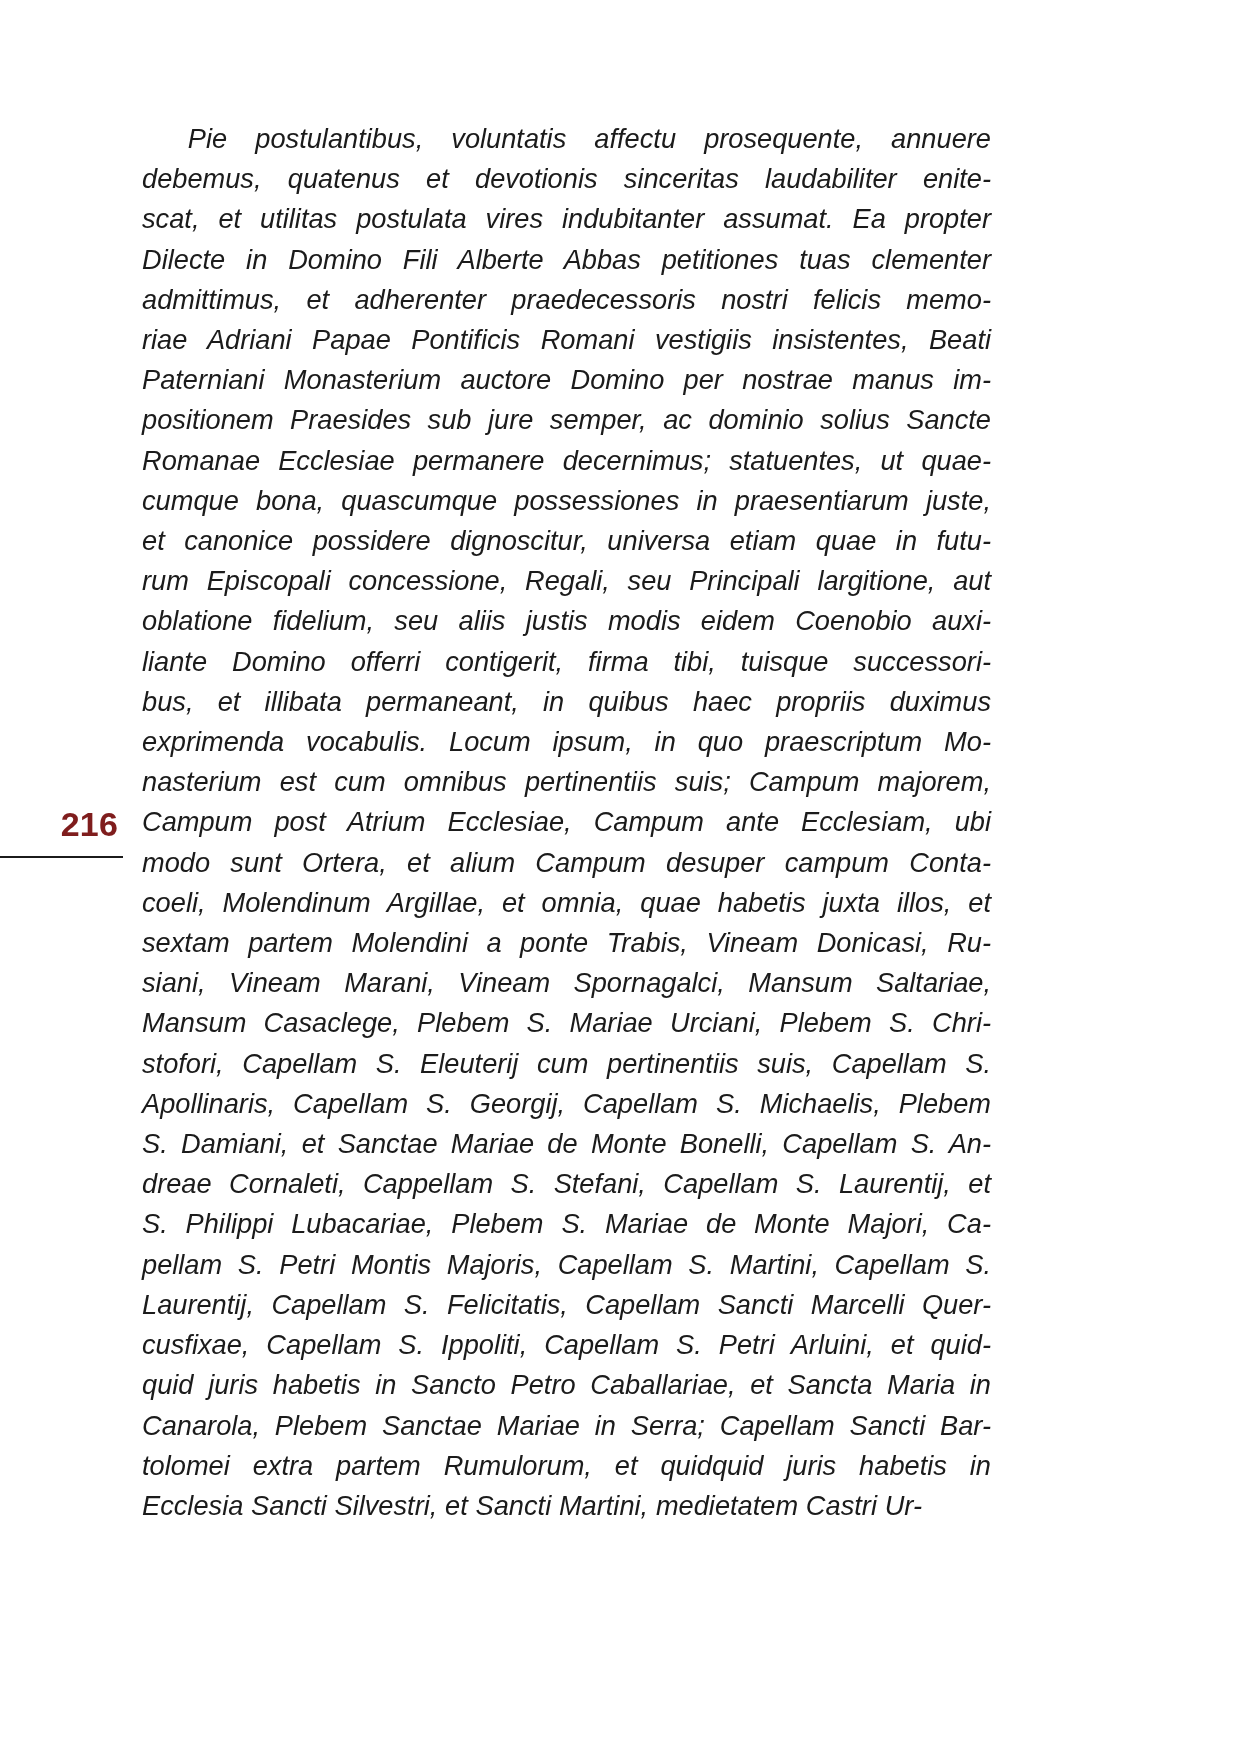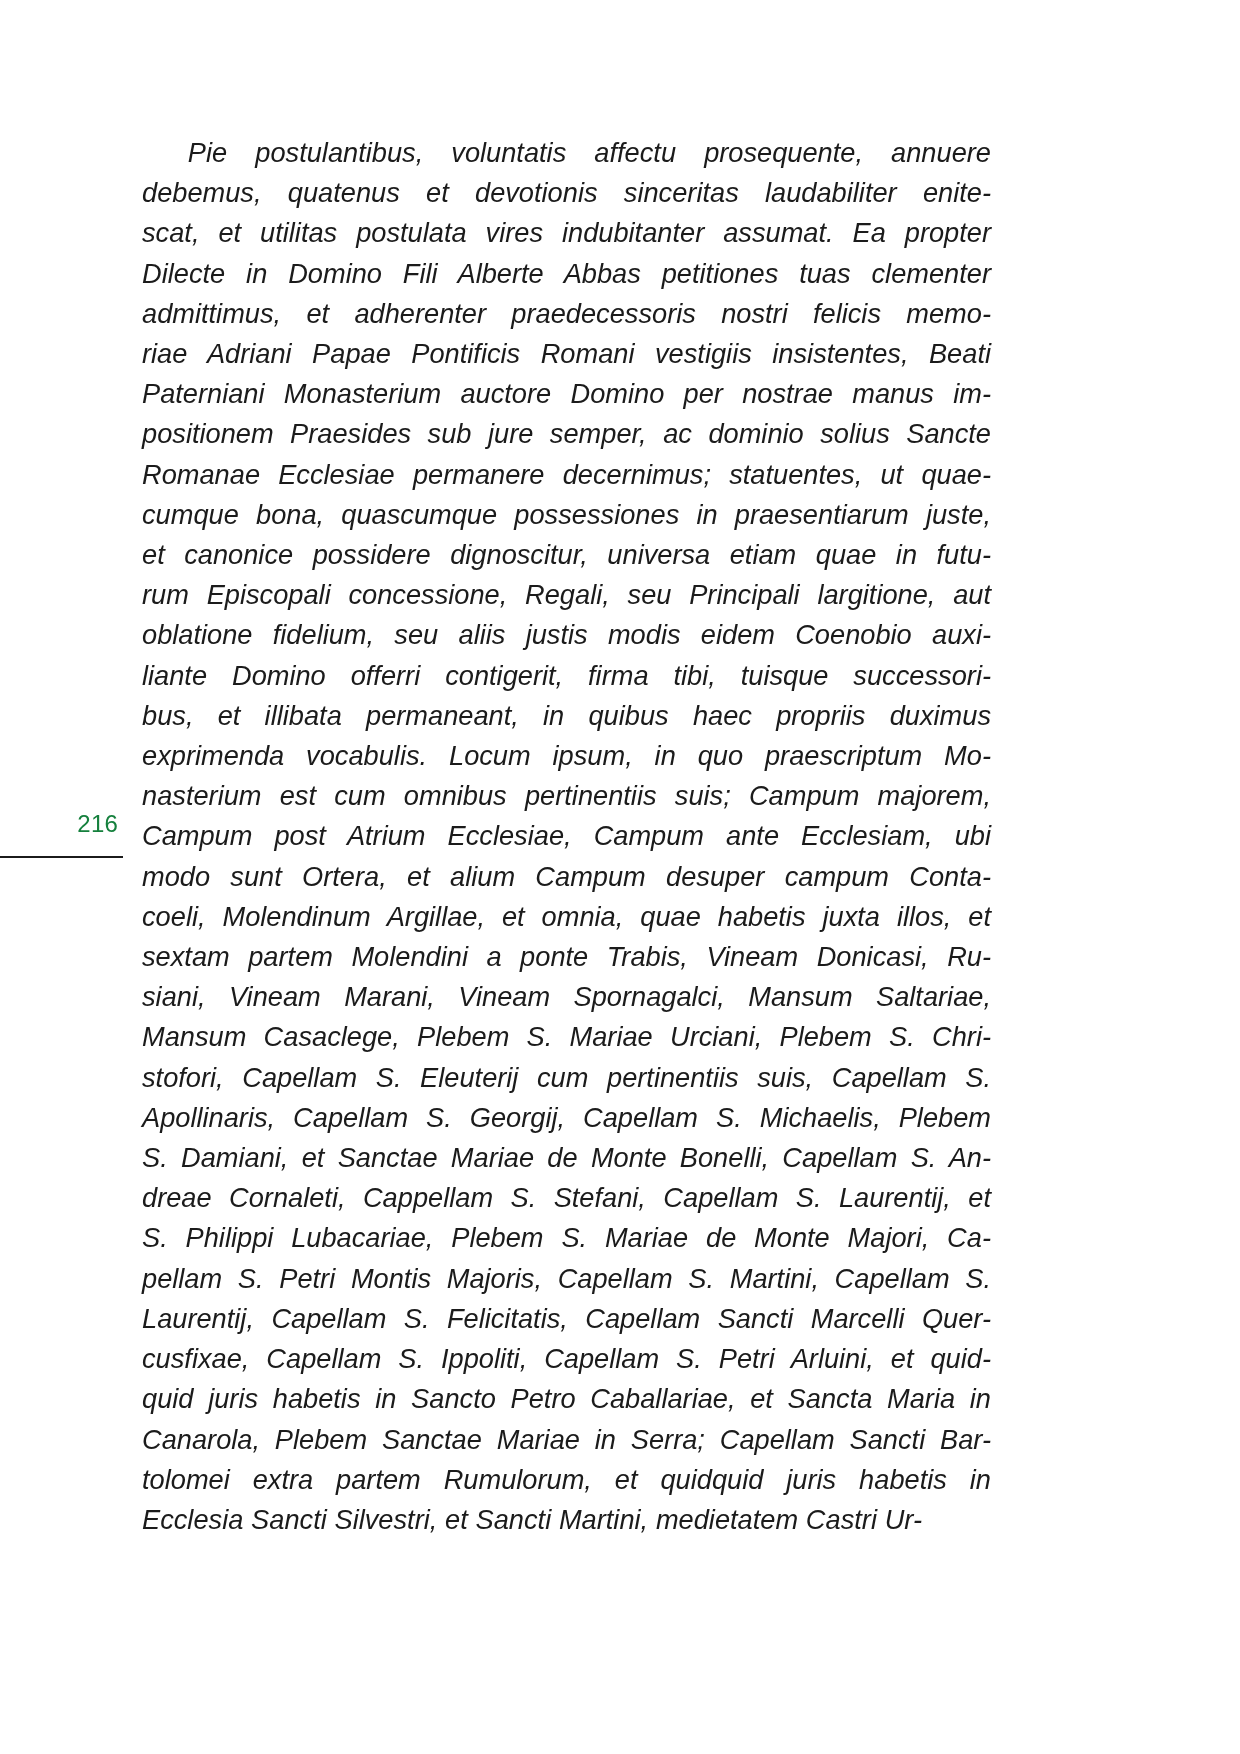--- a/index.html
+++ b/index.html
@@ -23,42 +23,42 @@
     left: 0;
     top: 806px;
     width: 123px;
     height: 60px;
   }
   .folio-number {
     position: absolute;
     right: 5px;
     top: 0;
     font-family: "Liberation Sans", "DejaVu Sans", sans-serif;
-    font-weight: 400;
-    font-size: 24px;
+    font-weight: 700;
+    font-size: 34px;
     line-height: 36px;
     letter-spacing: 0.2px;
-    color: #15803d;
+    color: #7f1d1d;
     text-align: right;
     white-space: nowrap;
   }
   .folio-rule {
     position: absolute;
     left: 0;
     top: 50px;
     width: 123px;
     height: 2px;
     background: #1b1b1b;
   }
 
   
   .text-column {
     position: absolute;
     left: 142px;
-    top: 132px;
+    top: 118px;
     width: 849px;
   }
   .body-paragraph {
     margin: 0;
     color: #1b1b1b;
     font-family: "Liberation Sans", "DejaVu Sans", sans-serif;
     font-style: italic;
     font-size: 28.5px;
     line-height: 40.2px;
     text-align: justify;

